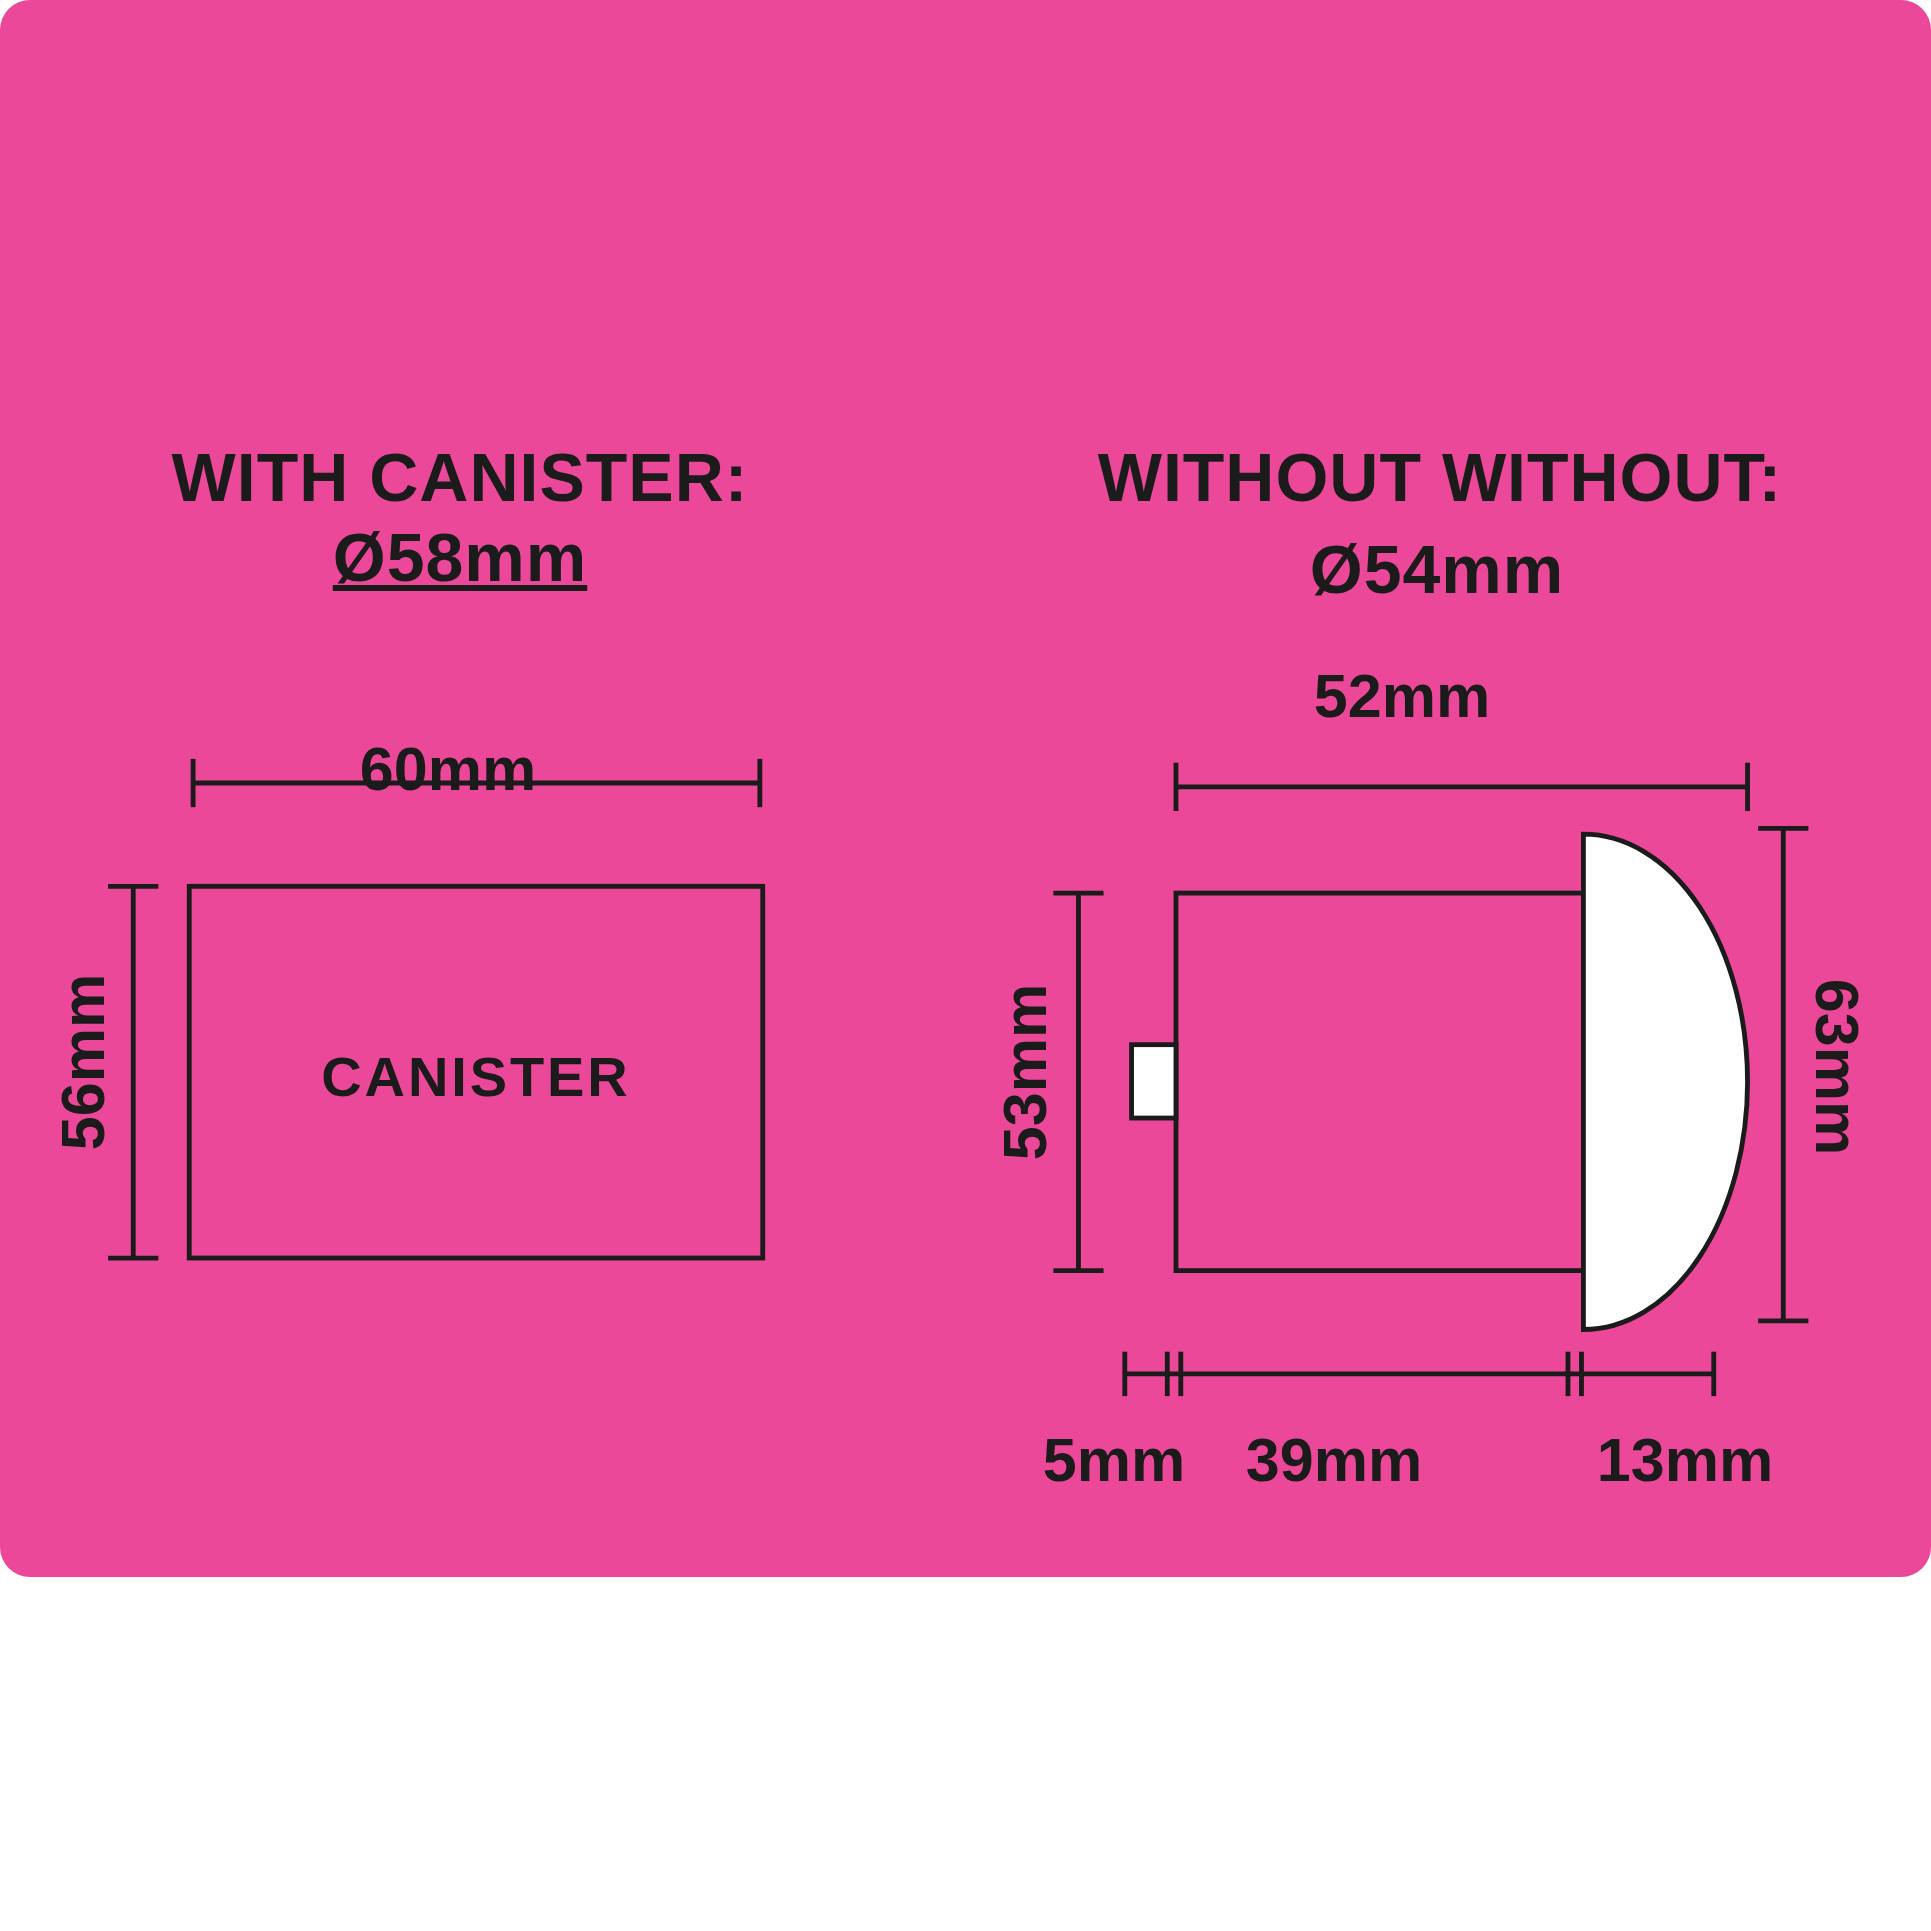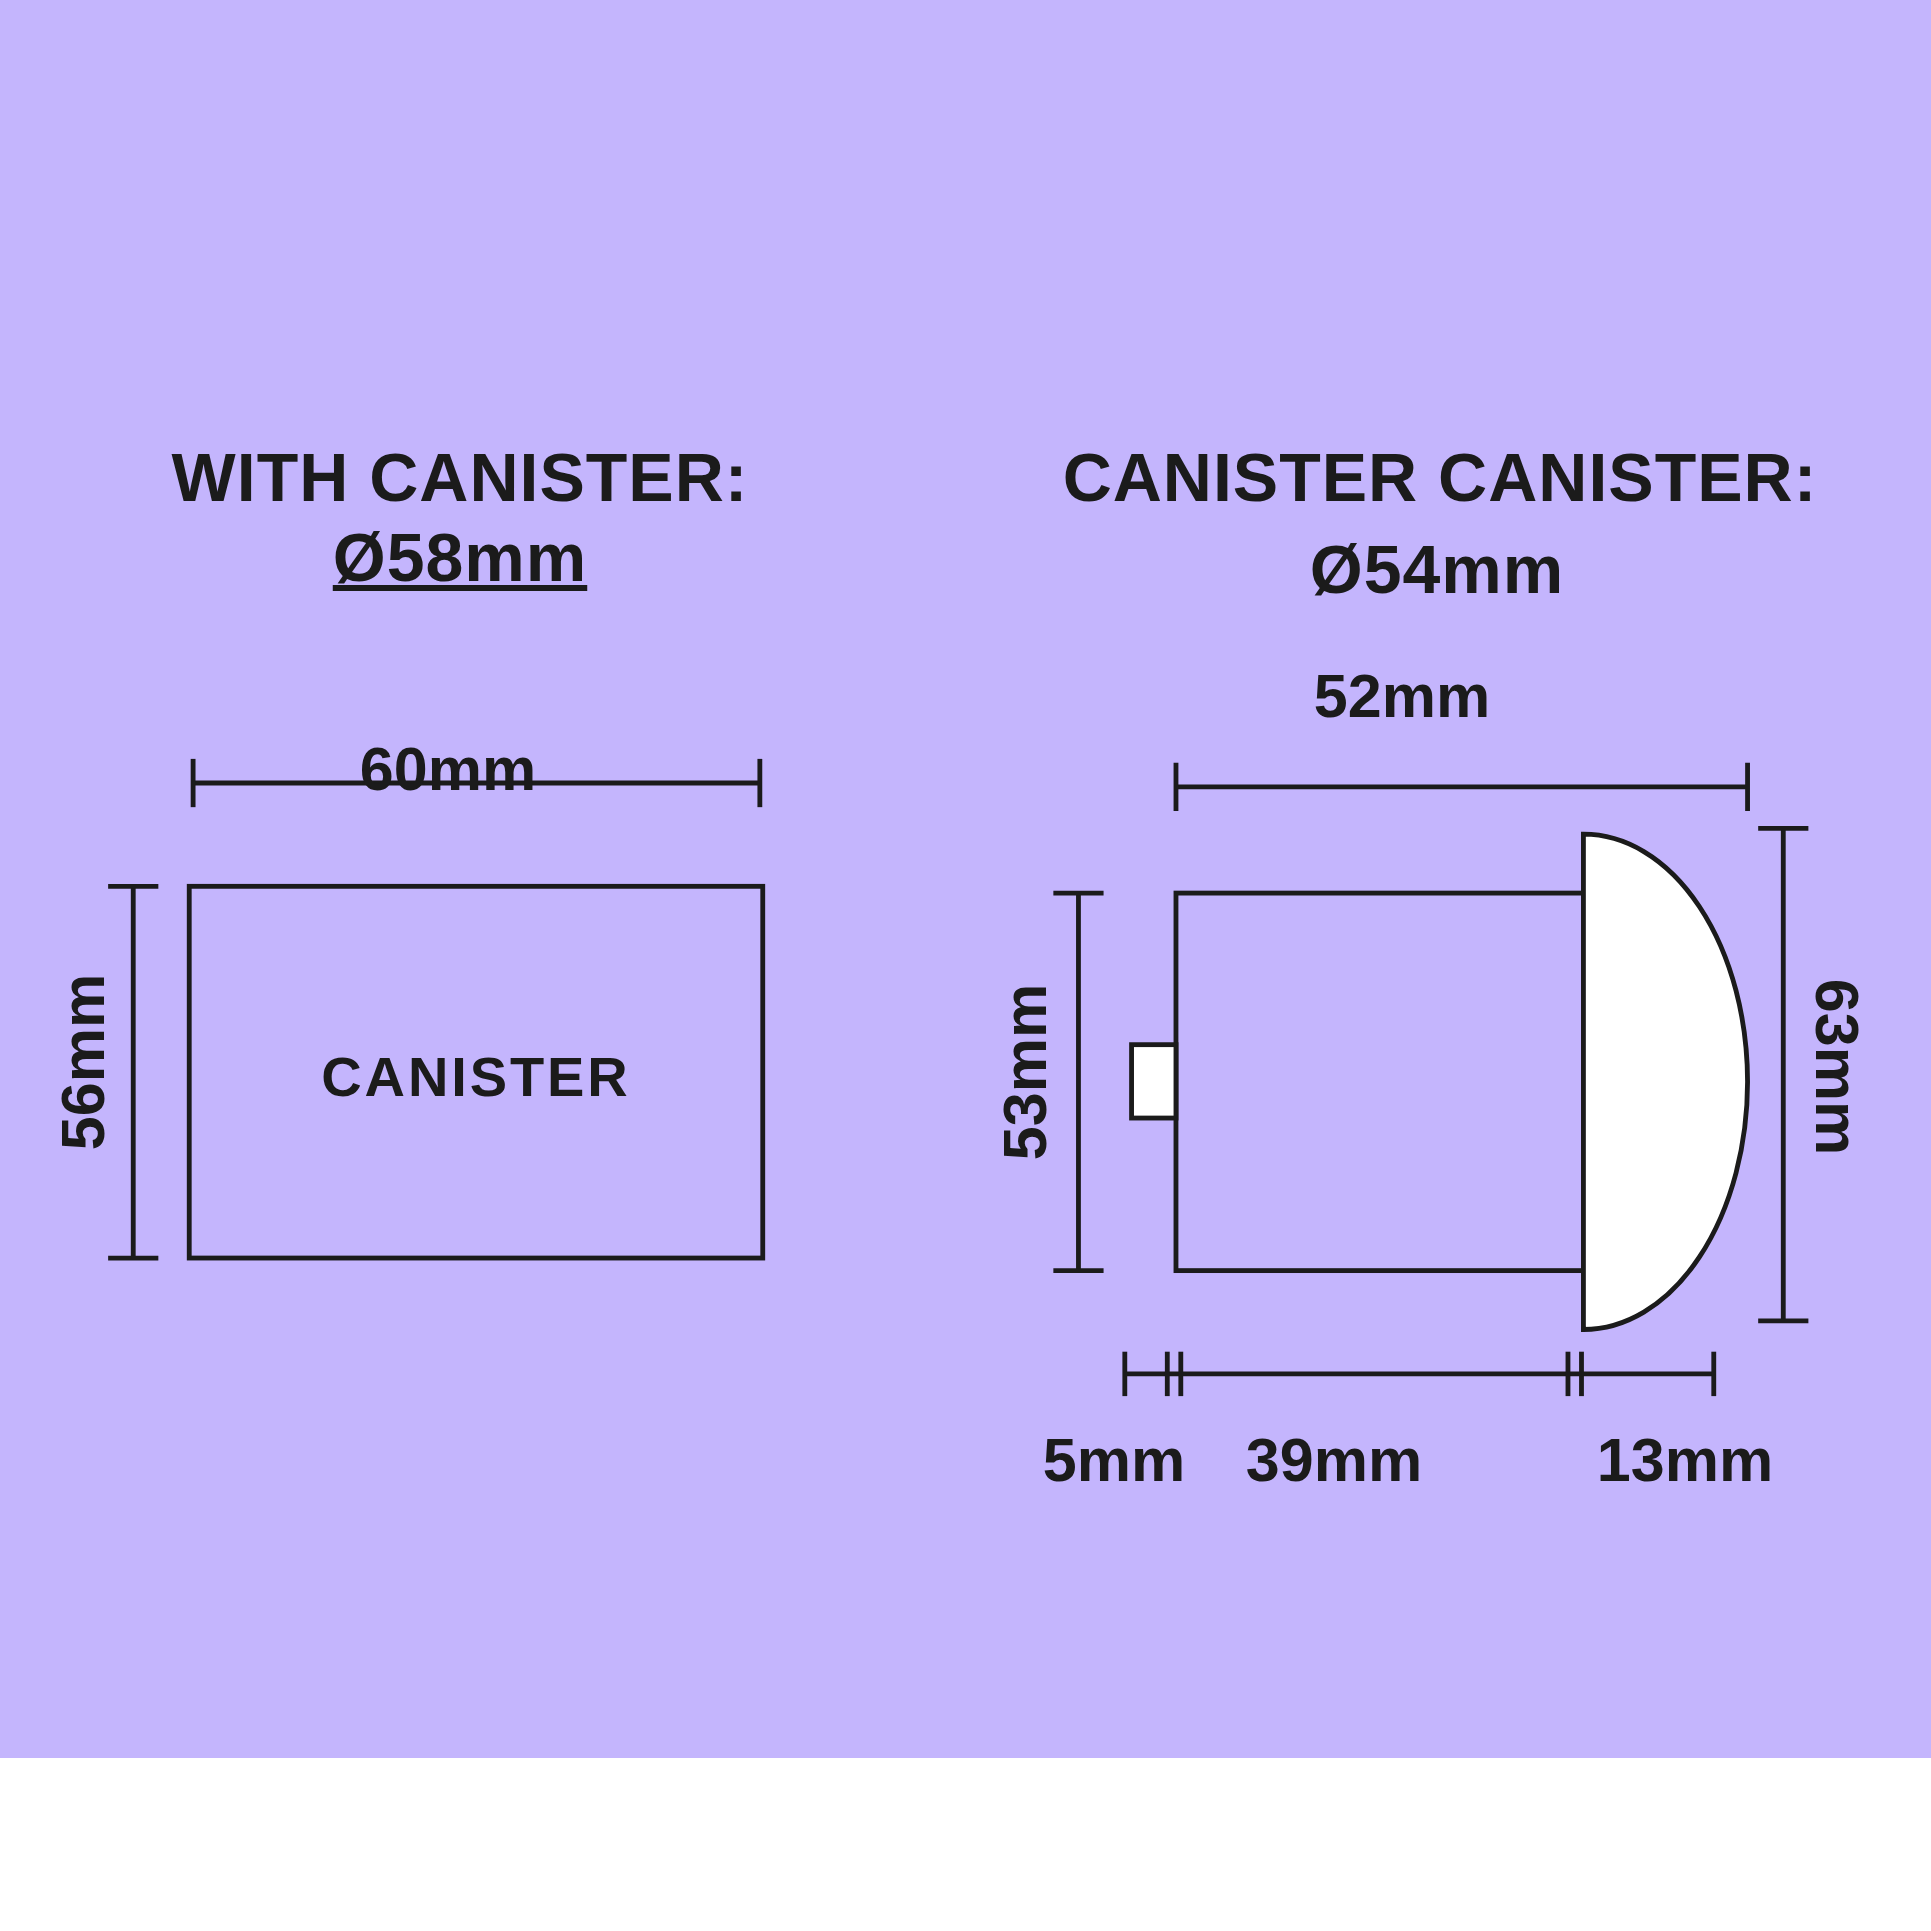--- a/index.html
+++ b/index.html
@@ -3,23 +3,24 @@
 <meta charset="utf-8">
 <style>
   html,body{margin:0;padding:0;}
   body{
     width:1931px;height:1931px;
     background:#ffffff;
     font-family:"Liberation Sans", sans-serif;
   }
   #canvas{
     position:relative;
-    width:1931px;height:1758px;
-    background:#c4b5fd;
+    width:1931px;height:1577px;
+    background:#ec4899;
     overflow:hidden;
+    border-radius:30px;
   }
   #linework{position:absolute;left:0;top:0;}
   .lbl{
     position:absolute;
     transform:translate(-50%,-50%);
     color:#1b1b1b;
     font-weight:bold;
     white-space:nowrap;
     text-align:center;
     line-height:1;
@@ -84,21 +85,21 @@
         <line x1="1624" y1="1400" x2="1624" y2="1446"></line>
         <line x1="1638" y1="1400" x2="1638" y2="1446"></line>
         <line x1="1775" y1="1400" x2="1775" y2="1446"></line>
       </g>
     </g>
   </svg>
 
   <div class="lbl title" style="left:460px;top:477px;">WITH CANISTER:</div>
   <div class="lbl title" style="left:460px;top:557px;text-decoration:underline;">Ø58mm</div>
 
-  <div class="lbl title" style="left:1440px;top:477px;">CANISTER CANISTER:</div>
+  <div class="lbl title" style="left:1440px;top:477px;">WITHOUT WITHOUT:</div>
   <div class="lbl title" style="left:1437px;top:557px;margin-top:12px;">Ø54mm</div>
 
   <div class="lbl dim" style="left:448px;top:734px;margin-top:35px;">60mm</div>
   <div class="lbl dim rot-ccw" style="left:83px;top:1062px;">56mm</div>
   <div class="lbl body-label" style="left:476px;top:1077px;">CANISTER</div>
 
   <div class="lbl dim" style="left:1402px;top:696px;">52mm</div>
   <div class="lbl dim rot-ccw" style="left:1025px;top:1072px;">53mm</div>
   <div class="lbl dim rot-cw" style="left:1836px;top:1067px;">63mm</div>
   <div class="lbl dim" style="left:1114px;top:1460px;">5mm</div>

